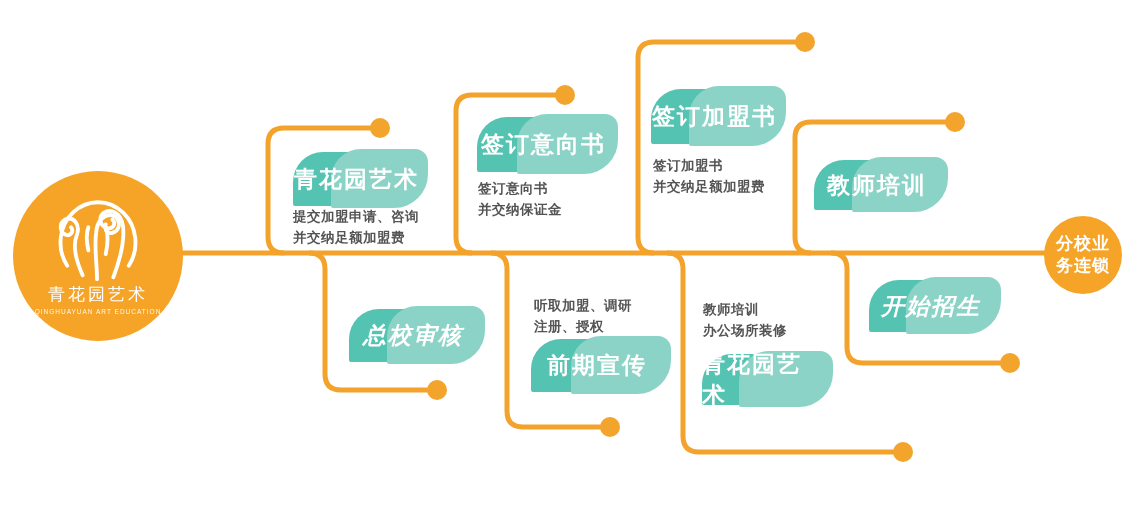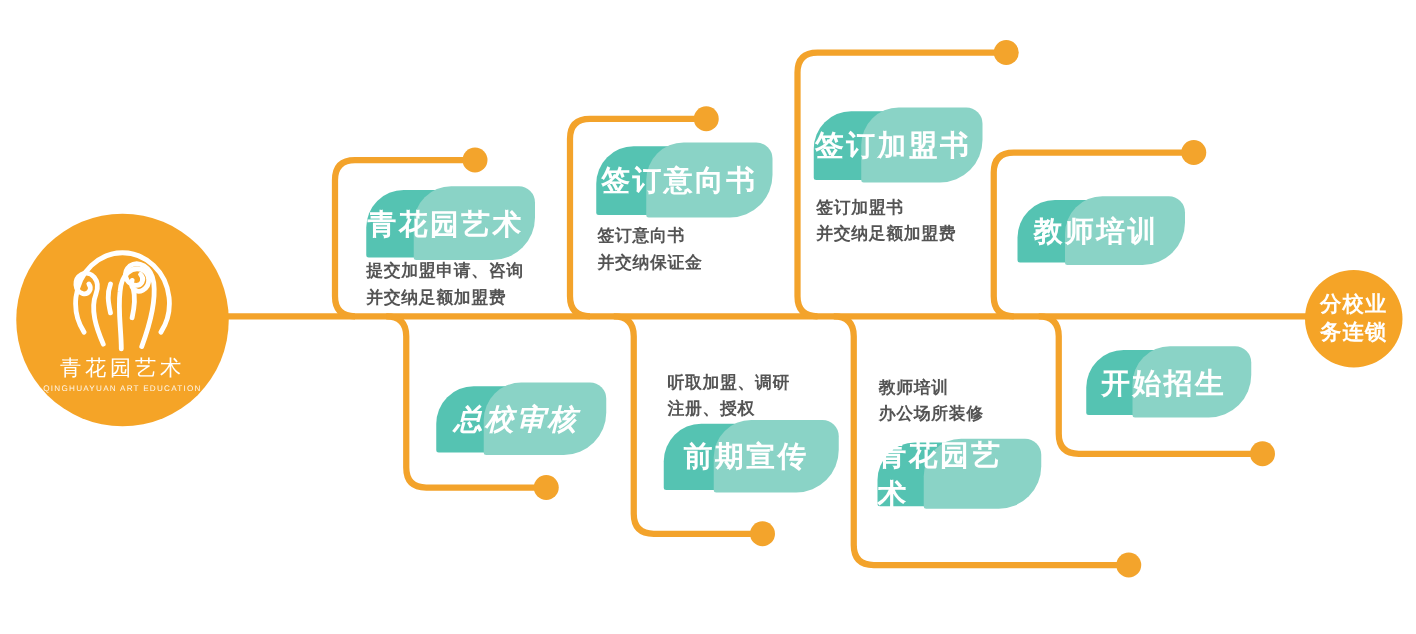--- a/index.html
+++ b/index.html
@@ -56,21 +56,21 @@
   }
 
   
   .s1l{left:293px;top:152px;width:127px;height:54px;}
   .s2l{left:349px;top:309px;width:128px;height:53px;font-style:italic;}
   .s3l{left:477px;top:117px;width:133px;height:55px;}
   .s4l{left:531px;top:339px;width:132px;height:53px;}
   .s5l{left:651px;top:89px;width:127px;height:55px;}
   .s6l{left:702px;top:354px;width:123px;height:51px;}
   .s7l{left:814px;top:160px;width:126px;height:50px;}
-  .s8l{left:869px;top:280px;width:124px;height:52px;}
+  .s8l{left:869px;top:280px;width:124px;height:52px;font-style:italic;}
   
   .s1d{left:293px;top:207px;}
   .s2d{left:350px;top:266px;}
   .s3d{left:478px;top:179px;}
   .s4d{left:534px;top:296px;}
   .s5d{left:653px;top:156px;}
   .s6d{left:703px;top:300px;}
 </style>
 </head>
 <body>

